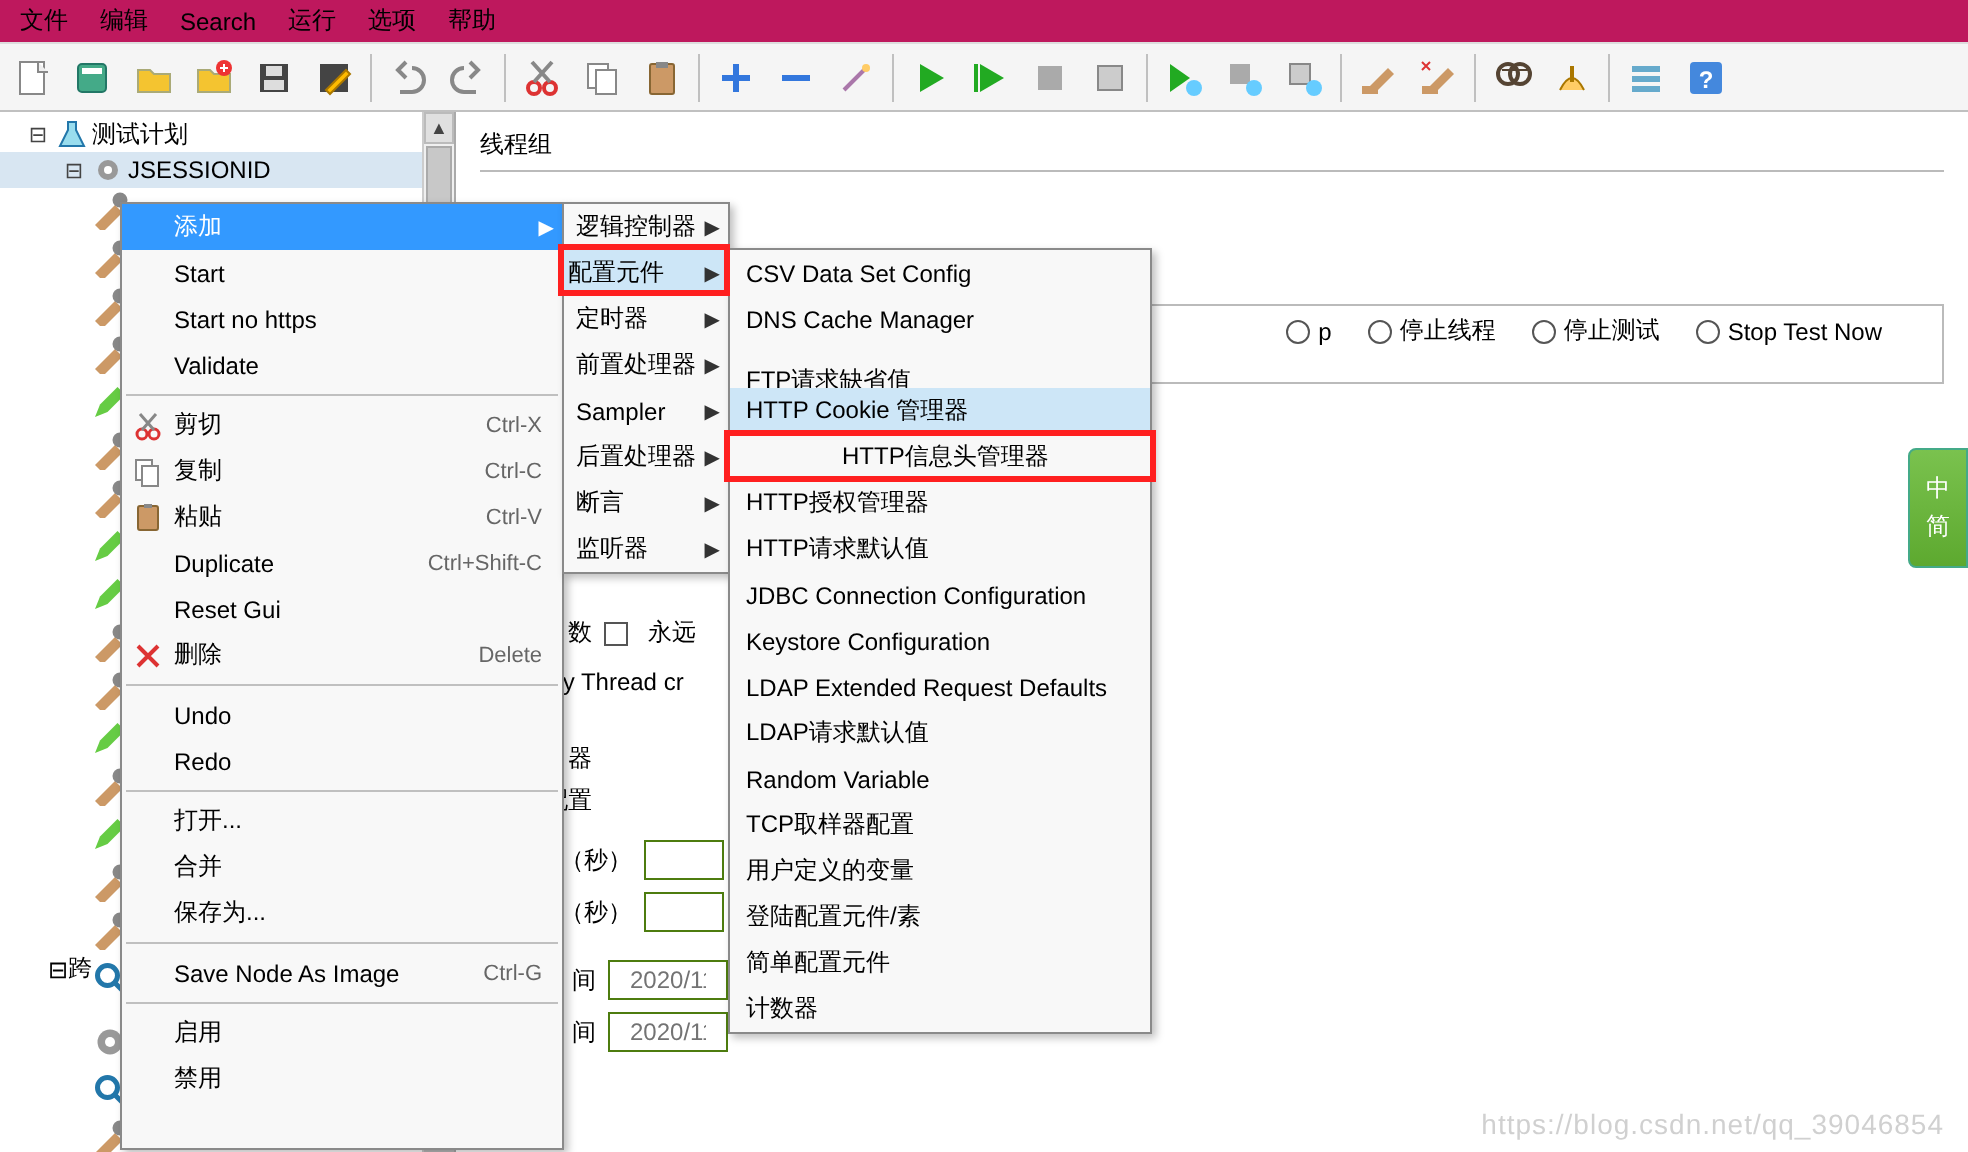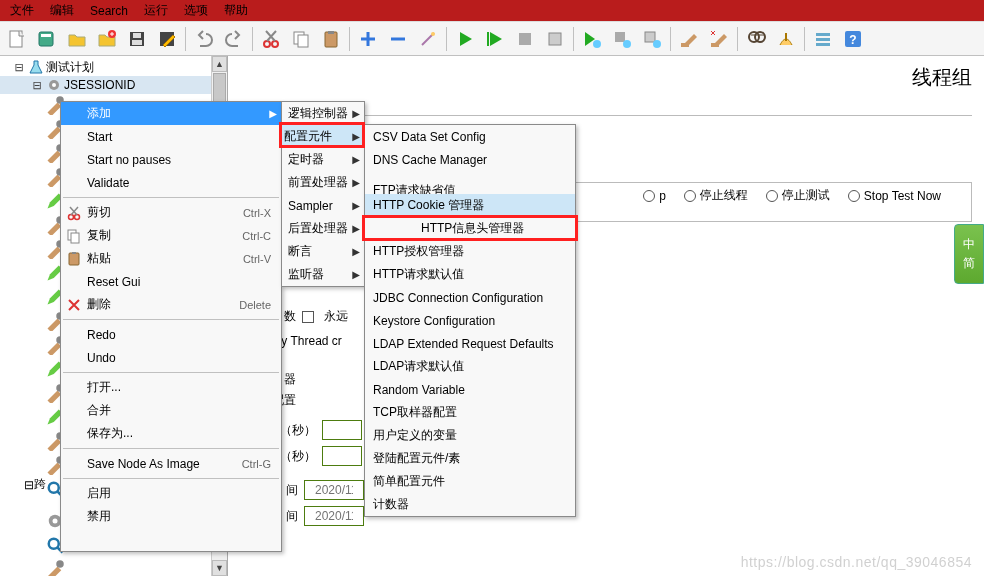--- a/index.html
+++ b/index.html
@@ -1,18 +1,18 @@
 <!DOCTYPE html>
 <html><head>
 <meta charset="utf-8">
 <style>
 * { box-sizing: border-box; margin: 0; padding: 0; font-family: "Microsoft YaHei", Arial, sans-serif; font-size: 12px; }
 body { background: #fff; overflow: hidden; width: 984px; height: 576px; position: relative; }
 
-.menubar { display: flex; background: #b91c1c; border-bottom: 1px solid #ddd; height: 22px; align-items: center; padding-left: 2px; }
+.menubar { display: flex; background: #be185d; border-bottom: 1px solid #ddd; height: 22px; align-items: center; padding-left: 2px; }
 .menubar .item { padding: 2px 8px; cursor: pointer; }
 
 .toolbar { display: flex; background: #f5f5f5; border-bottom: 1px solid #c0c0c0; height: 34px; align-items: center; padding: 2px 3px; gap: 2px; }
 .tbtn { width: 28px; height: 28px; border: 1px solid transparent; border-radius: 2px; display: flex; align-items: center; justify-content: center; cursor: pointer; }
 .tsep { width: 1px; height: 24px; background: #c0c0c0; margin: 0 2px; }
 
 .workspace { position: absolute; top: 56px; left: 0; right: 0; bottom: 0; display: flex; }
 .tree { width: 228px; border-right: 1px solid #aaa; background: #fff; position: relative; overflow: hidden; }
 .tree-rows { padding-top: 2px; }
 .tree-row { display: flex; align-items: center; height: 18px; padding-left: 12px; }
@@ -20,21 +20,21 @@
 .tree-row .ticon { width: 16px; height: 16px; margin: 0 2px; }
 .tree-row.selected { background: #d8e6f2; }
 .tree-row.level1 { padding-left: 30px; }
 .tree-icons { position: absolute; left: 45px; top: 38px; display: flex; flex-direction: column; gap: 2px; }
 .tree-icons .ticon { width: 20px; height: 20px; margin: 1px 0; }
 .vscroll { position: absolute; right: 0; top: 0; bottom: 0; width: 16px; background: #f0f0f0; border-left: 1px solid #ccc; }
 .vscroll .arrow { height: 16px; background: #e0e0e0; border: 1px solid #bbb; display:flex; align-items:center; justify-content:center; font-size:9px; color:#444;}
 .vscroll .thumb { position: absolute; left:1px; right:1px; top: 17px; height: 100px; background: #c8c8c8; border:1px solid #aaa;}
 
 .editor { flex: 1; background: #fff; padding: 8px 12px; position: relative; }
-.title { font-size: 20px; margin-bottom: 24px; text-align: right; }
+.title { font-size: 12px; margin-bottom: 4px; }
 .ed-line { height: 1px; background: #bbb; margin-bottom: 8px;}
 .panel { border: 1px solid #bbb; padding: 8px 10px; margin: 8px 0; }
 .panel .body { margin-top: -10px; }
 .radio-row { display: flex; gap: 18px; align-items: center; white-space: nowrap;}
 .radio { display: flex; align-items: center; gap: 4px; }
 .radio .dot { width: 12px; height: 12px; border: 1px solid #555; border-radius: 50%; display:inline-block; }
 .chk { width: 12px; height: 12px; border:1px solid #555; display:inline-block; margin-right:4px;}
 .small-input { width: 90px; border:1px solid #4d7c0f; height:20px; padding:1px 10px; color:#737373;}
 .label-col { display: flex; align-items:center; gap:6px; margin: 4px 0;}
 
@@ -421,21 +421,21 @@
     <span class="ctx-label">添加</span>
     <span class="ctx-arrow">▶</span>
   </div>
   <div id="ctx-main-body">
       <div class="ctx-row">
         <span class="ctx-icon"></span>
         <span class="ctx-label">Start</span>
       </div>
       <div class="ctx-row">
         <span class="ctx-icon"></span>
-        <span class="ctx-label">Start no pauses</span>
+        <span class="ctx-label">Start no https</span>
       </div>
       <div class="ctx-row">
         <span class="ctx-icon"></span>
         <span class="ctx-label">Validate</span>
       </div>
       <div class="ctx-sep"></div>
       <div class="ctx-row">
         <span class="ctx-icon">
           <svg class="svg16" viewBox="0 0 16 16">
             <circle cx="5" cy="12" r="2.5" fill="none" stroke="#d33" stroke-width="1.5"></circle>
@@ -461,39 +461,44 @@
           <svg class="svg16" viewBox="0 0 16 16">
             <rect x="3" y="2" width="10" height="12" rx="1" fill="#c96" stroke="#863"></rect>
             <rect x="6" y="1" width="4" height="2" fill="#888"></rect>
           </svg>
         </span>
         <span class="ctx-label">粘贴</span>
         <span class="ctx-shortcut">Ctrl-V</span>
       </div>
       <div class="ctx-row">
         <span class="ctx-icon"></span>
+        <span class="ctx-label">Duplicate</span>
+        <span class="ctx-shortcut">Ctrl+Shift-C</span>
+      </div>
+      <div class="ctx-row">
+        <span class="ctx-icon"></span>
         <span class="ctx-label">Reset Gui</span>
       </div>
       <div class="ctx-row">
         <span class="ctx-icon">
           <svg class="svg16" viewBox="0 0 16 16">
             <path d="M3 3l10 10M13 3L3 13" stroke="#d33" stroke-width="2"></path>
           </svg>
         </span>
         <span class="ctx-label">删除</span>
         <span class="ctx-shortcut">Delete</span>
       </div>
       <div class="ctx-sep"></div>
       <div class="ctx-row">
         <span class="ctx-icon"></span>
+        <span class="ctx-label">Undo</span>
+      </div>
+      <div class="ctx-row">
+        <span class="ctx-icon"></span>
         <span class="ctx-label">Redo</span>
-      </div>
-      <div class="ctx-row">
-        <span class="ctx-icon"></span>
-        <span class="ctx-label">Undo</span>
       </div>
       <div class="ctx-sep"></div>
       <div class="ctx-row">
         <span class="ctx-icon"></span>
         <span class="ctx-label">打开...</span>
       </div>
       <div class="ctx-row">
         <span class="ctx-icon"></span>
         <span class="ctx-label">合并</span>
       </div>

